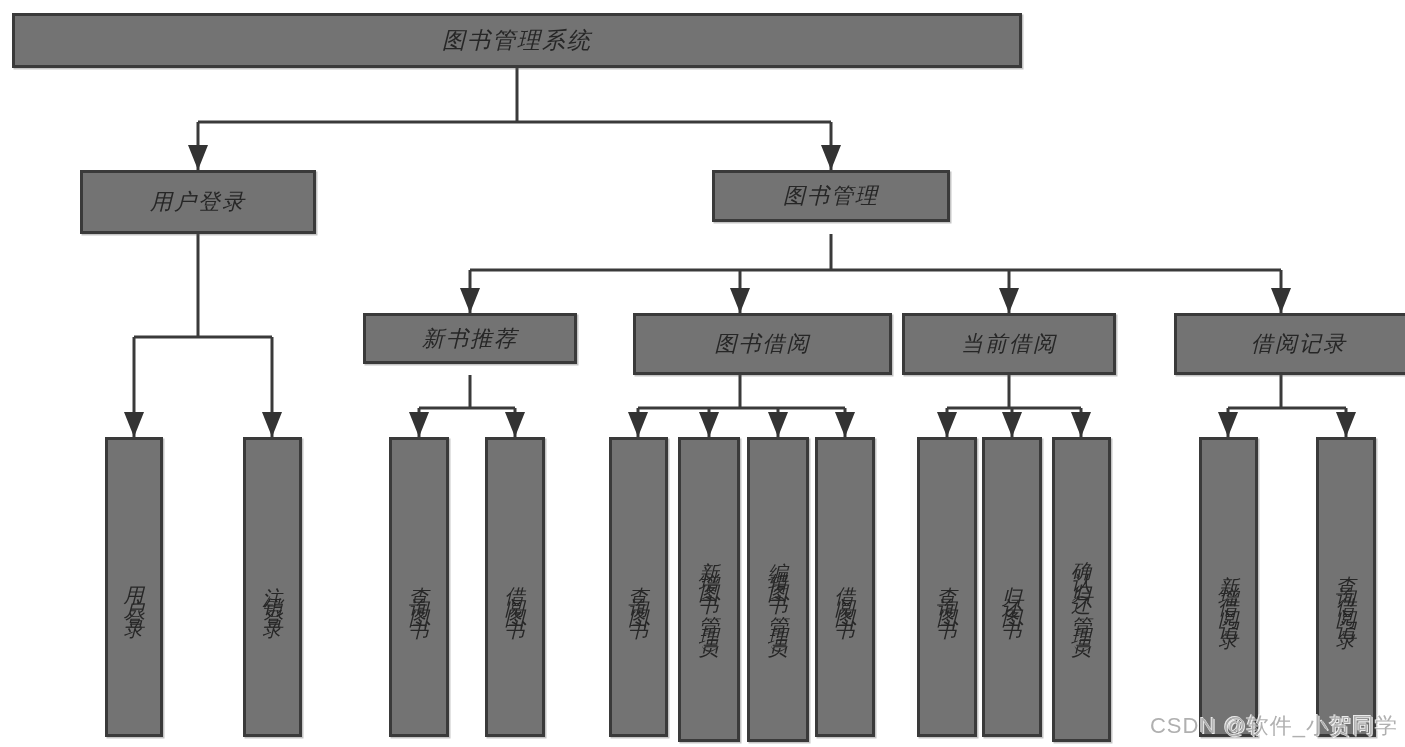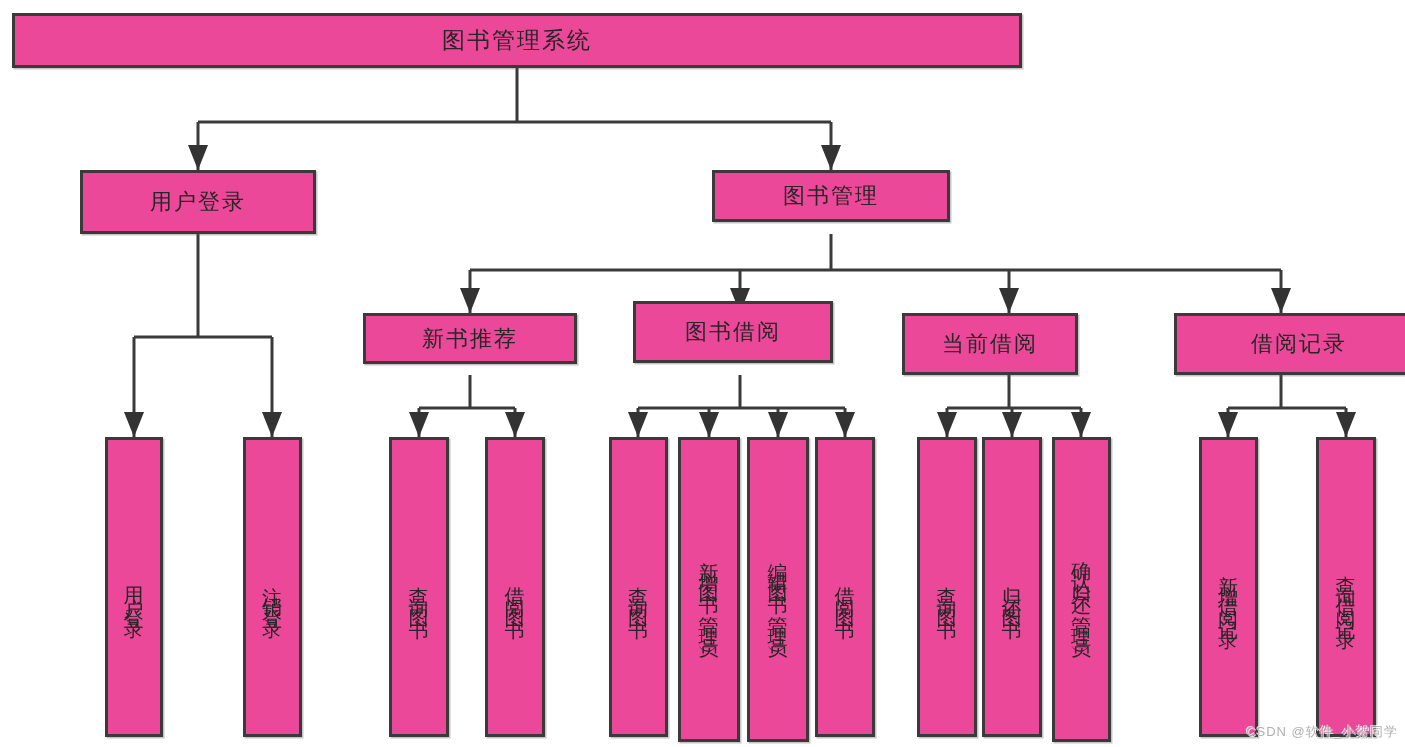--- a/index.html
+++ b/index.html
@@ -2,34 +2,35 @@
 <html><head>
 <meta charset="utf-8">
 <style>
   html,body{margin:0;padding:0;background:#ffffff;}
   .canvas{
     position:relative;width:1405px;height:747px;background:#ffffff;overflow:hidden;
     font-family:"Liberation Sans","DejaVu Sans",sans-serif;color:#262626;
   }
   svg.wires{position:absolute;left:0;top:0;width:1405px;height:747px;}
   .node{
-    position:absolute;background:#ec4899;border:3px solid #3a3a3a;box-sizing:border-box;
+    position:absolute;background:#737373;border:3px solid #3a3a3a;box-sizing:border-box;
     display:flex;align-items:center;justify-content:center;
     box-shadow:1.5px 1.5px 0 rgba(90,90,90,0.35);
+    font-style:italic;
   }
   .hl{font-size:22px;letter-spacing:2px;white-space:nowrap;}
   .root .hl{font-size:23px;}
   .vl{
     writing-mode:vertical-rl;text-orientation:mixed;
     font-size:20px;letter-spacing:11px;margin-inline-end:-11px;line-height:1;
     white-space:nowrap;
   }
   .watermark{
     position:absolute;right:7px;bottom:6px;z-index:5;
-    font-size:13px;letter-spacing:1px;color:#b0b0b0;
+    font-size:22px;letter-spacing:1px;color:#b0b0b0;
     text-shadow:1px 1px 0 rgba(255,255,255,0.85),-1px -1px 0 rgba(255,255,255,0.85);
   }
 </style>
 </head>
 <body>
 
 <div class="canvas">
 
   <svg class="wires" viewBox="0 0 1405 747" xmlns="http://www.w3.org/2000/svg">
     <defs>
@@ -81,24 +82,24 @@
   <div class="node" style="left:80px;top:170px;width:236px;height:64px">
     <span class="hl">用户登录</span>
   </div>
   <div class="node" style="left:712px;top:170px;width:238px;height:52px">
     <span class="hl">图书管理</span>
   </div>
 
   <div class="node" style="left:363px;top:313px;width:214px;height:51px">
     <span class="hl">新书推荐</span>
   </div>
-  <div class="node" style="left:633px;top:301px;width:200px;height:62px">
+  <div class="node" style="left:633px;top:313px;width:259px;height:62px">
     <span class="hl">图书借阅</span>
   </div>
-  <div class="node" style="left:902px;top:313px;width:176px;height:62px">
+  <div class="node" style="left:902px;top:313px;width:214px;height:62px">
     <span class="hl">当前借阅</span>
   </div>
   <div class="node" style="left:1174px;top:313px;width:250px;height:62px">
     <span class="hl">借阅记录</span>
   </div>
 
   <div class="node" style="left:105px;top:437px;width:58px;height:300px">
     <span class="vl">用户登录</span>
   </div>
   <div class="node" style="left:243px;top:437px;width:59px;height:300px">

